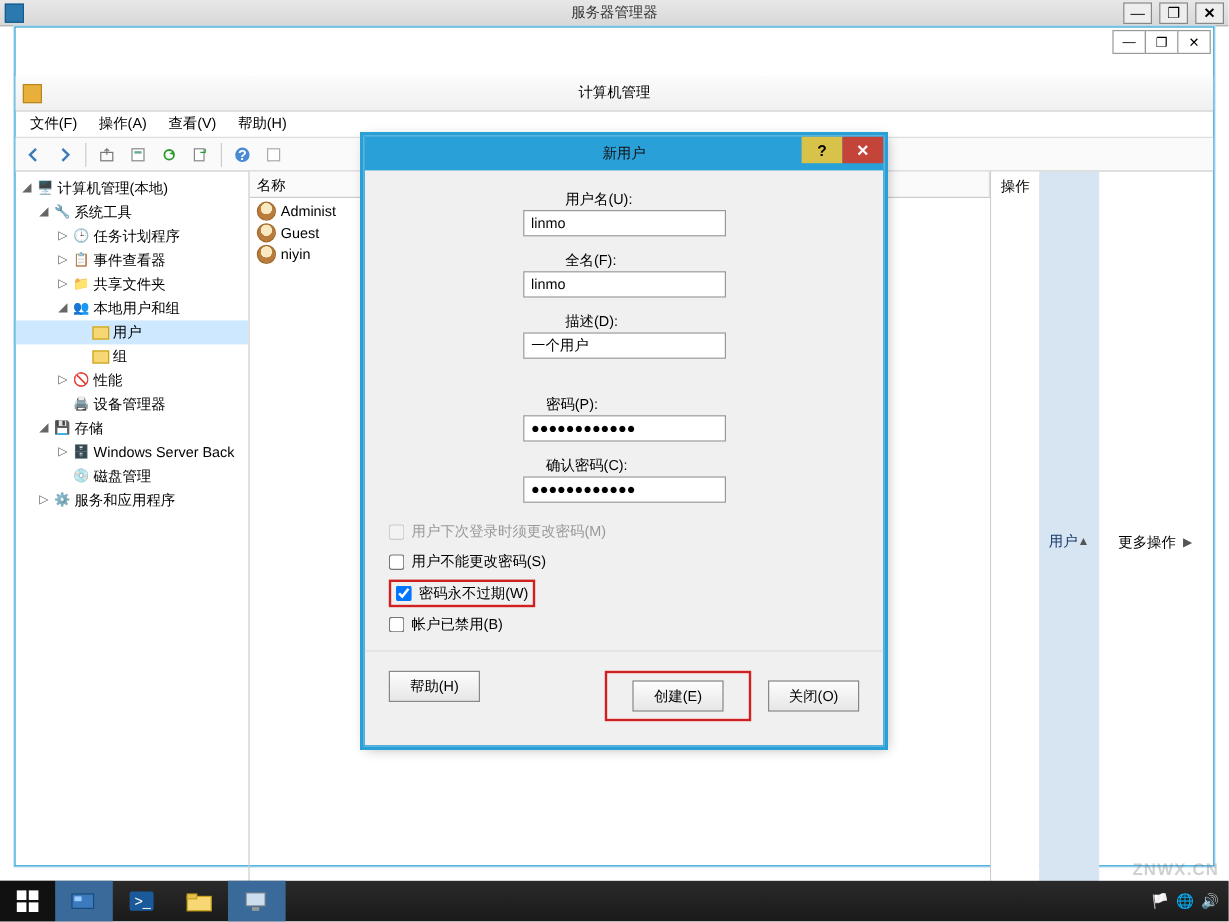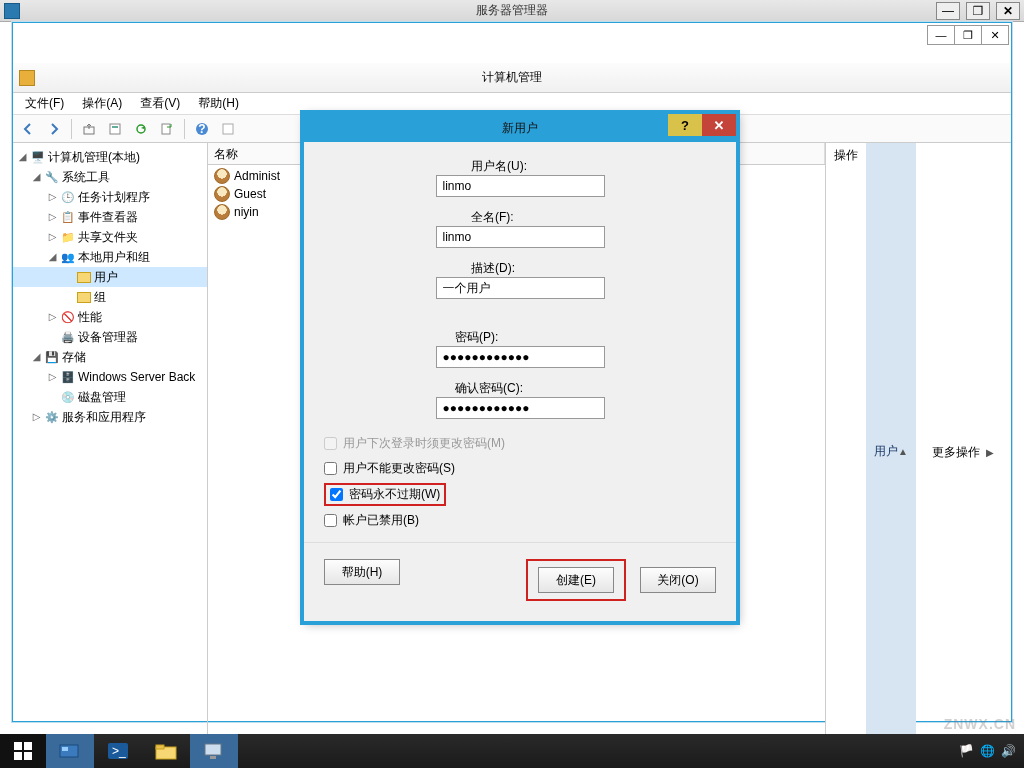--- a/index.html
+++ b/index.html
@@ -69,21 +69,21 @@
 .dialog-body { padding: 16px 20px 8px 20px; }
 .form-row { display:flex; align-items:center; margin-bottom:12px;flex-direction:column; }
 .form-row label { width: 98px; }
 .form-row input[type=text], .form-row input[type=password] { flex:1; border:1px solid #999; padding:3px 6px; font-size:12px; height:22px; background:#fff; }
 .check-row { display:flex; align-items:center; gap:6px; padding:4px 0; }
 .check-row.disabled { color:#999; }
 .highlight { border:2px solid #d02020; padding:1px 4px; display:inline-flex; align-items:center; gap:6px; }
 .dialog-footer { position:absolute; bottom:0; left:0; right:0; padding:16px 20px 20px 20px; display:flex; justify-content:space-between; border-top:1px solid #ddd; }
 .dialog-footer .right-buttons { display:flex; gap:14px; align-items:center; }
 .btn { min-width:76px; height:26px; border:1px solid #888; background:linear-gradient(#fdfdfd,#e6e6e6); cursor:pointer; padding:0 12px; }
-.btn-highlight-wrap { border:2px solid #d02020; padding:6px 10px; }
+.btn-highlight-wrap { border:2px solid #d02020; padding:6px 21px; }
 
 
 .taskbar { position:absolute; bottom:0; left:0; right:0; height:34px; background:linear-gradient(#2a2a2a,#1a1a1a); display:flex; align-items:center; padding-left:0; }
 .task-item { width:48px; height:34px; display:flex; align-items:center; justify-content:center; cursor:pointer; }
 .task-item.active { background:#3a6a9a; }
 .start-btn { width:46px; height:34px; background:#111; display:flex; align-items:center; justify-content:center; cursor:pointer; }
 .win-logo { width:20px; height:20px; }
 .tray { margin-left:auto; display:flex; align-items:center; gap:6px; padding-right:8px; color:#ccc; font-size:11px;}
 .watermark { position:absolute; right:8px; bottom:36px; font-size:14px; color: rgba(120,120,120,0.35); font-weight:bold; letter-spacing:1px; }
 

